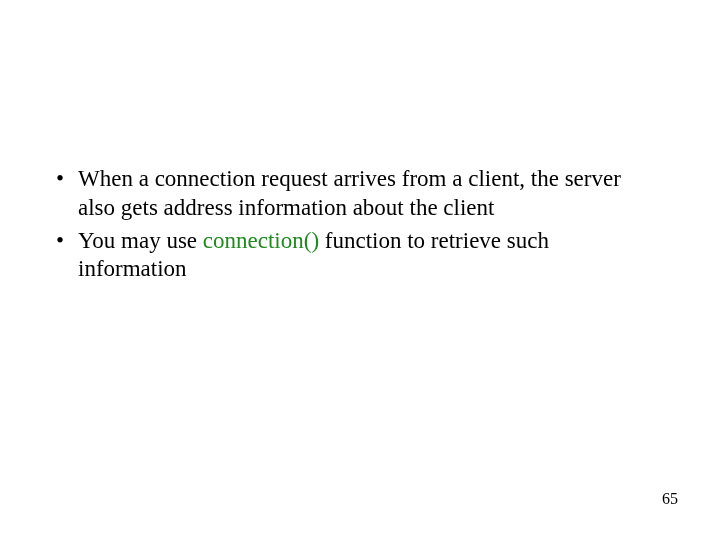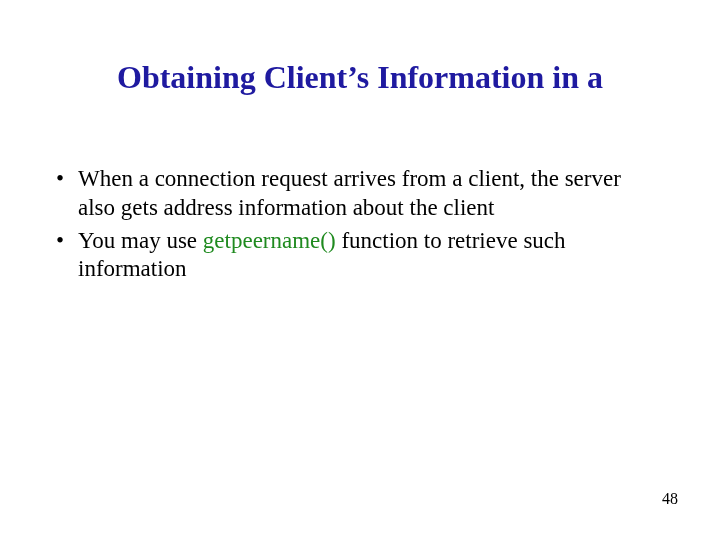--- a/index.html
+++ b/index.html
@@ -67,29 +67,29 @@
     font-size: 16px;
     color: #000000;
   }
 </style>
 </head>
 <body>
 
 <div class="slide">
 
   <div class="title">
-    <span>Obtaining Client’s Information in a</span><br>
+    <br>
   </div>
 
   <div class="body">
     <ul class="bullets">
       <li>
         <span>When a connection request arrives from a client, the server also gets address information about the client</span>
       </li>
       <li>
-        <span>You may use </span><span class="fn">getpeername()</span><span> function to retrieve such information</span>
+        <span>You may use </span><span class="fn">connection()</span><span> function to retrieve such information</span>
       </li>
     </ul>
   </div>
 
-  <div class="pagenum">48</div>
+  <div class="pagenum">65</div>
 
 </div>
 
 </body></html>

